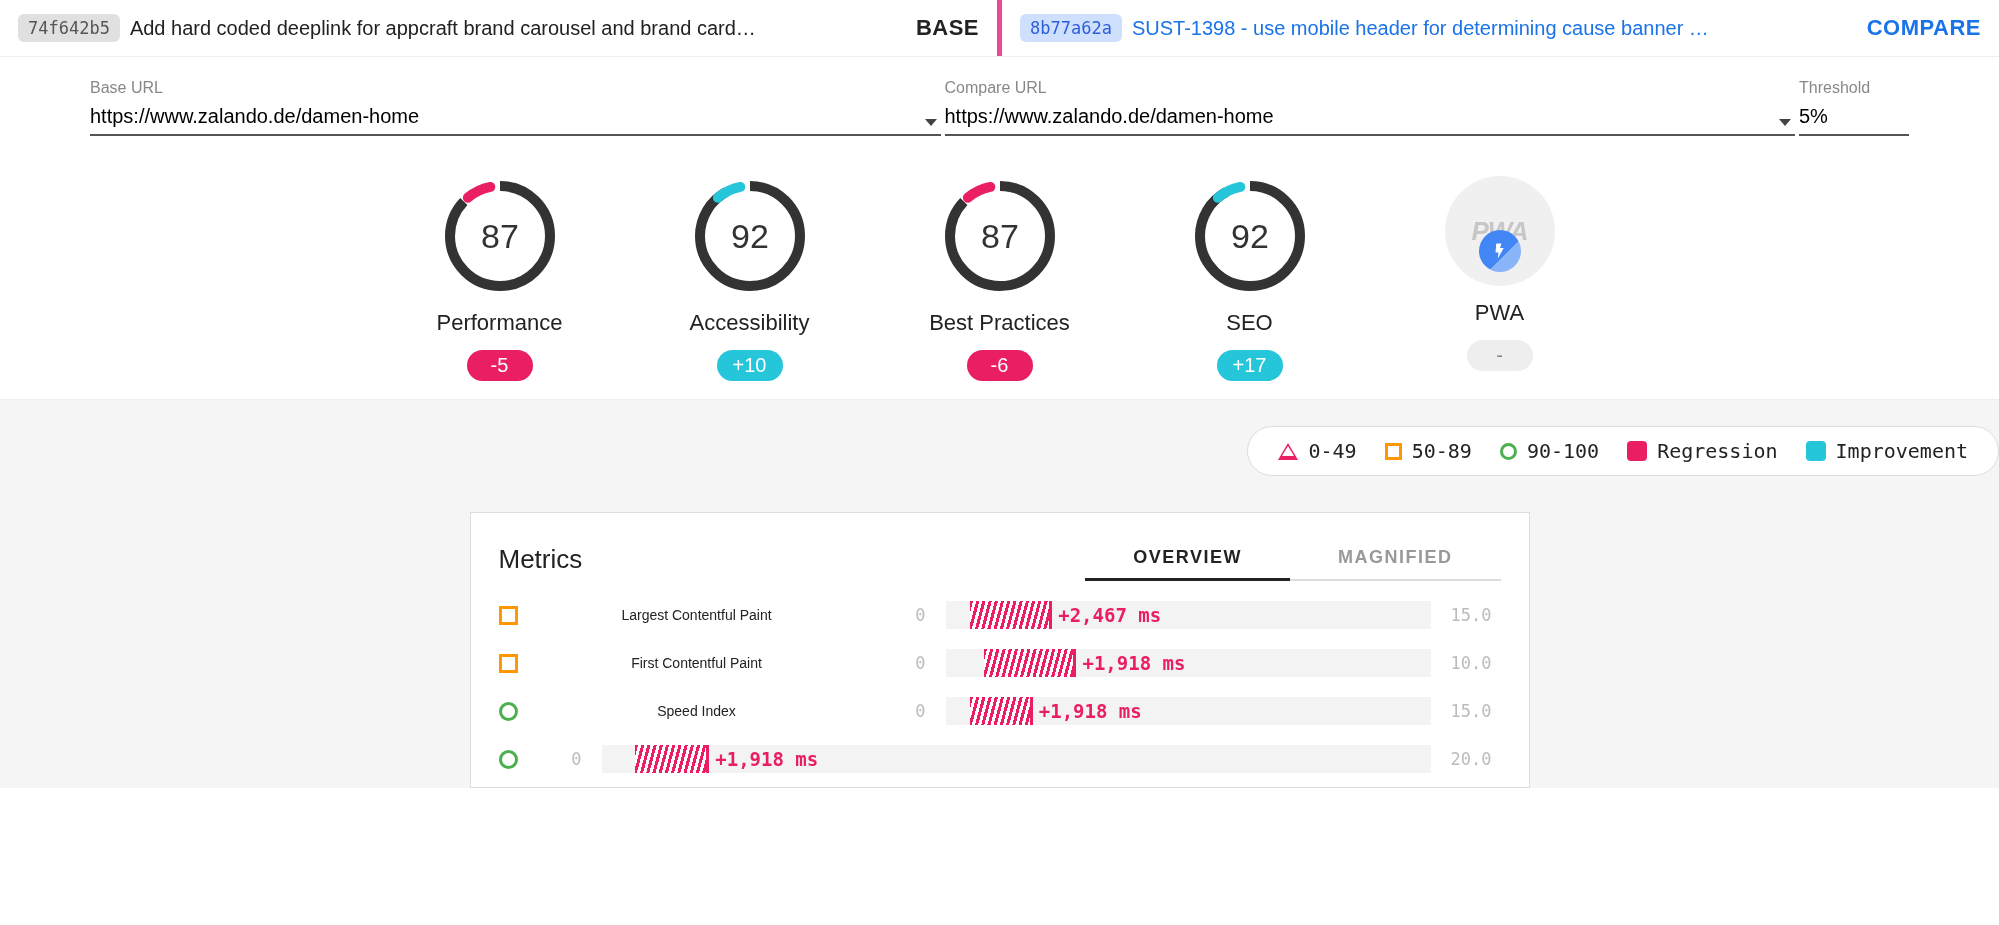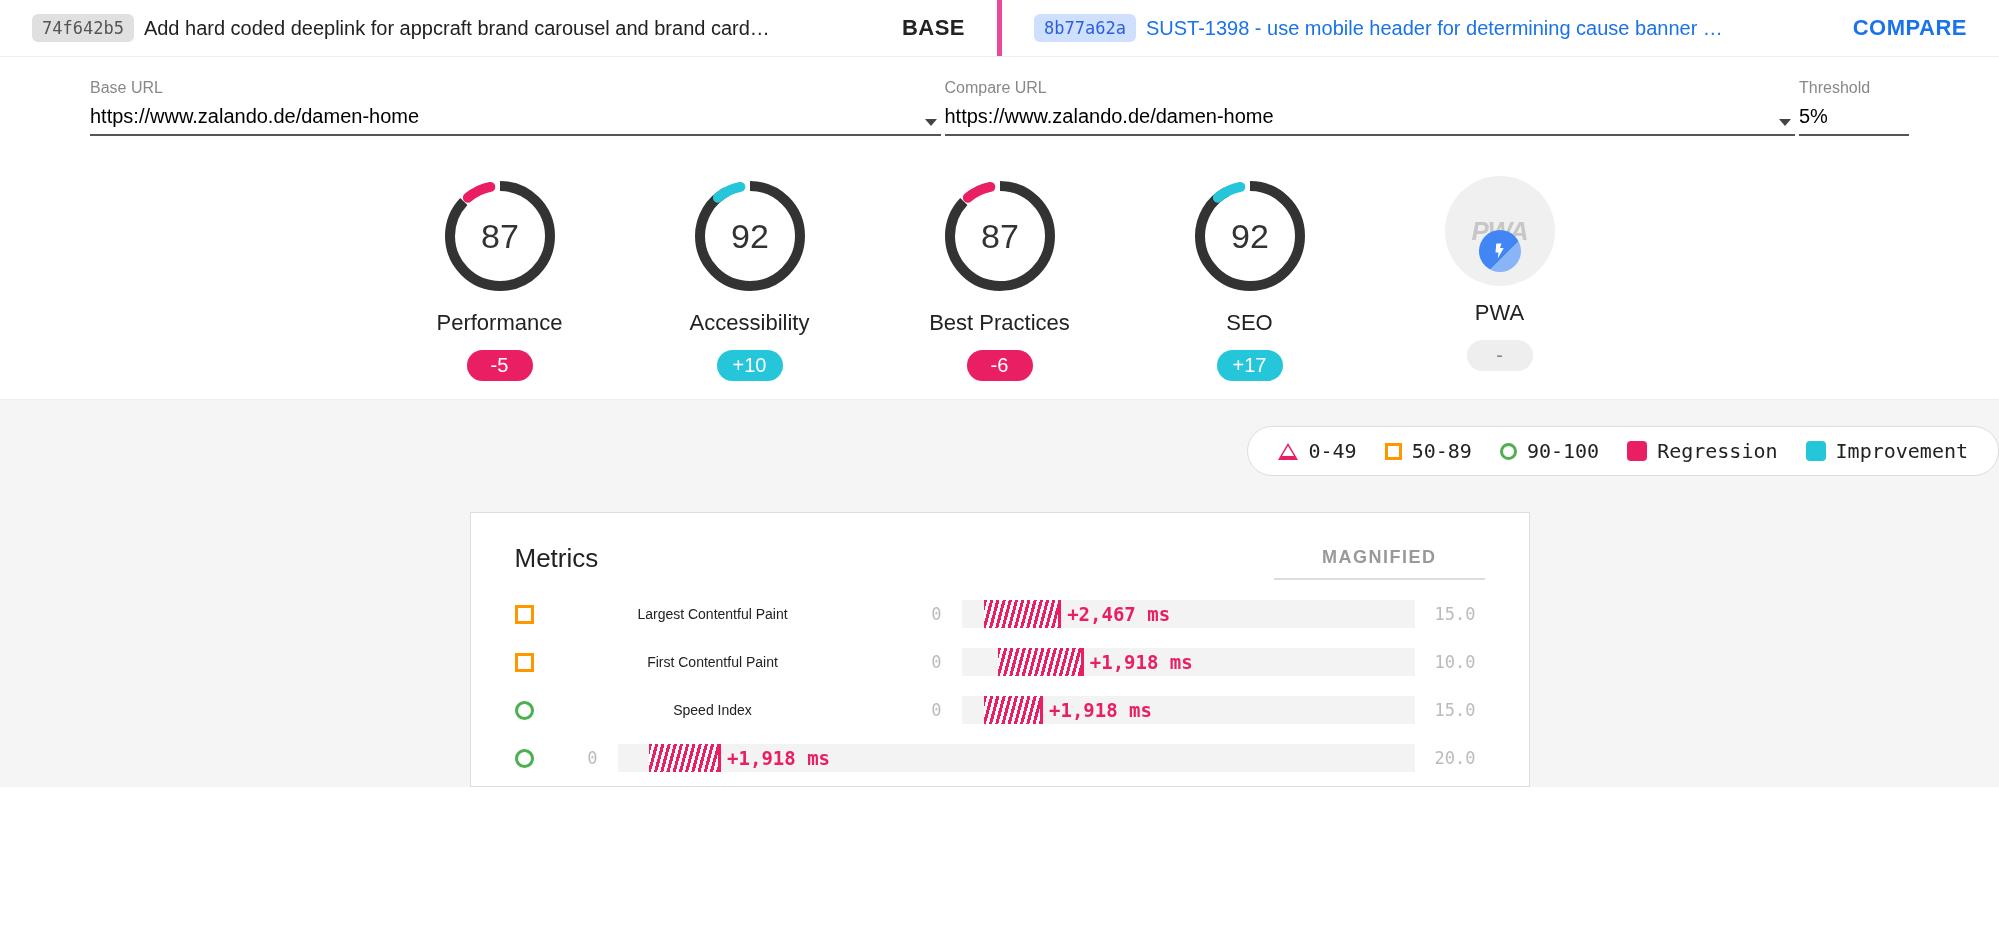--- a/index.html
+++ b/index.html
@@ -26,21 +26,21 @@
   
   .header {
     display: flex;
     border-bottom: 1px solid #eee;
   }
   .header-half {
     flex: 1;
     display: flex;
     align-items: center;
     gap: 10px;
-    padding: 14px 32px;
+    padding: 14px 18px;
     min-width: 0;
   }
   .header-half.right { border-left: 5px solid #ec4899; }
   .commit-hash {
     font-family: ui-monospace, Menlo, monospace;
     font-size: 17px;
     padding: 4px 10px;
     border-radius: 6px;
     background: var(--commit-bg);
     color: #555;
@@ -154,21 +154,21 @@
   .lg-sq { width:17px;height:17px;border:3px solid var(--orange); }
   .lg-cir{ width:17px;height:17px;border:3px solid var(--green);border-radius:50%; }
   .lg-reg{ width:20px;height:20px;background:var(--pink);border-radius:4px;}
   .lg-imp{ width:20px;height:20px;background:var(--teal);border-radius:4px;}
 
   
   .metrics-panel {
     background:#fff;border:1px solid #ddd;
     max-width: 1060px;
     margin: 36px auto 4px;
-    padding: 24px 44px 14px;
+    padding: 24px 28px 14px;
   }
   .metrics-head { display:flex; align-items:center; }
   .metrics-title { font-size:26px; font-weight:500; flex:1; }
   .metrics-tabs { display:flex; }
   .metrics-tab {
     font-size:18px; letter-spacing:1.5px; font-weight:600;
     padding: 10px 48px; color:#999; border-bottom:2px solid #ddd;
     cursor:pointer;
   }
   .metrics-tab.active { color:#222; border-bottom:3px solid #222; }
@@ -307,20 +307,21 @@
         <span class="lg-imp"></span>
         <span>Improvement</span>
       </span>
     </div>
   </div>
 
   <div class="metrics-panel">
     <div class="metrics-head">
       <div class="metrics-title">Metrics</div>
       <div class="metrics-tabs">
+        <div class="metrics-tab active">OVERVIEW</div>
         <div class="metrics-tab">MAGNIFIED</div>
       </div>
     </div>
     <div id="metric-rows">
         <div class="metric-row">
           <span class="metric-shape sq"></span>
           <span class="metric-name">Largest Contentful Paint</span>
           <span class="mr-min">0</span>
           <div class="mr-bar">
             <div class="mr-fill" style="left:5%;width:17%"></div>

